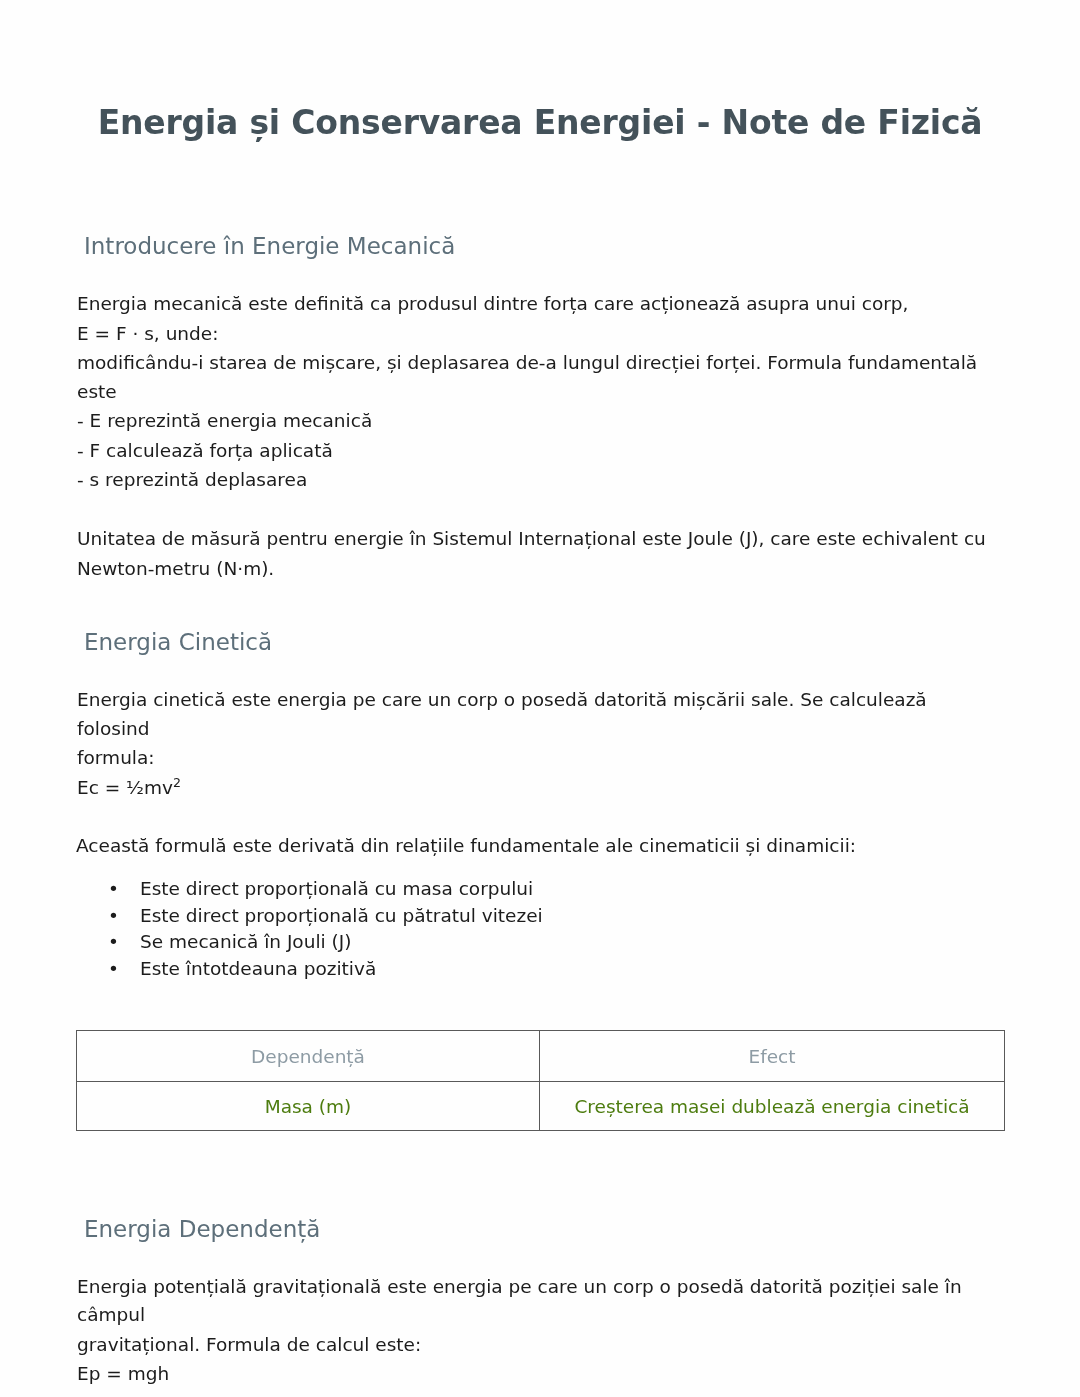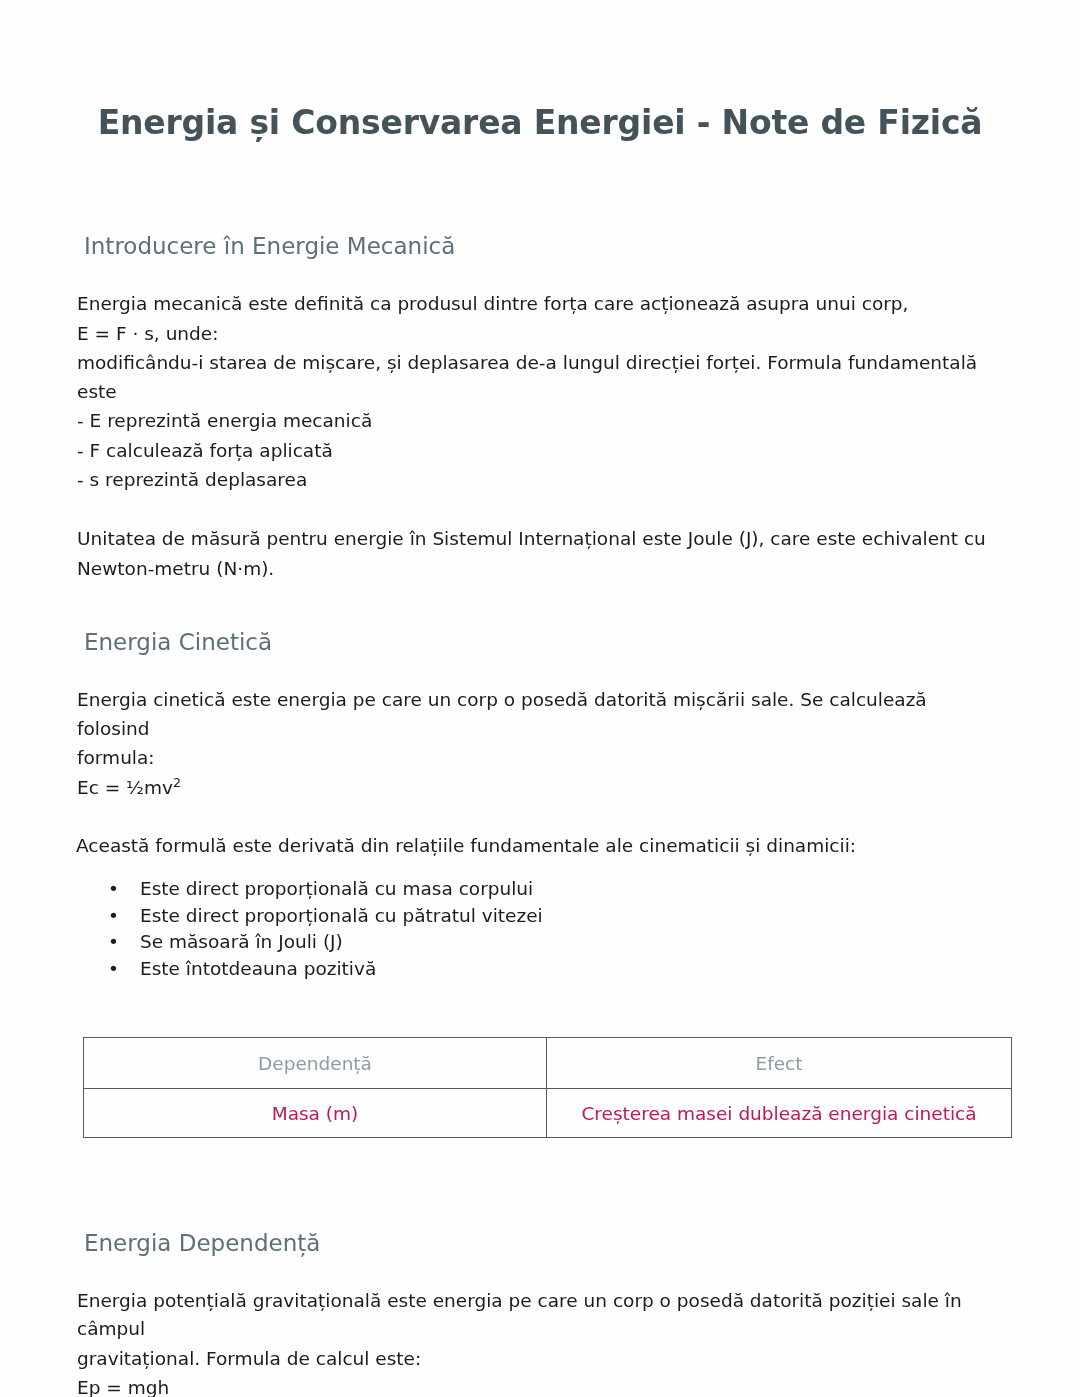--- a/index.html
+++ b/index.html
@@ -82,29 +82,29 @@
     top: 0;
     font-size: 18.5px;
     line-height: 26.5px;
     color: #1c1c1c;
   }
 
   table.data-table {
     border-collapse: collapse;
     width: 928px;
     table-layout: fixed;
-    margin: 7px;
+    margin: 0;
   }
   table.data-table th,
   table.data-table td {
     border: 1.5px solid #595959;
     text-align: center;
     font-size: 18.5px;
     font-weight: normal;
-    color: #be185d;
+    color: #4d7c0f;
     height: 48px;
     padding: 0 10px;
     vertical-align: middle;
   }
   table.data-table th {
     color: #8d9ba4;
     height: 50px;
   }
   table.data-table col.c1 { width: 463px; }
   table.data-table col.c2 { width: 465px; }
@@ -152,21 +152,21 @@
 
   <div class="blank-line"></div>
 
   <div class="para">Această formulă este derivată din relațiile fundamentale ale cinematicii și dinamicii:</div>
 
   <div style="height:16px"></div>
 
   <ul class="bullets">
     <li><span class="bullet-dot">•</span><span>Este direct proporțională cu masa corpului</span></li>
     <li><span class="bullet-dot">•</span><span>Este direct proporțională cu pătratul vitezei</span></li>
-    <li><span class="bullet-dot">•</span><span>Se măsoară în Jouli (J)</span></li>
+    <li><span class="bullet-dot">•</span><span>Se mecanică în Jouli (J)</span></li>
     <li><span class="bullet-dot">•</span><span>Este întotdeauna pozitivă</span></li>
   </ul>
 
   <div style="height:48px"></div>
 
   <table class="data-table">
     <colgroup>
         <col class="c1">
         <col class="c2">
       </colgroup>

